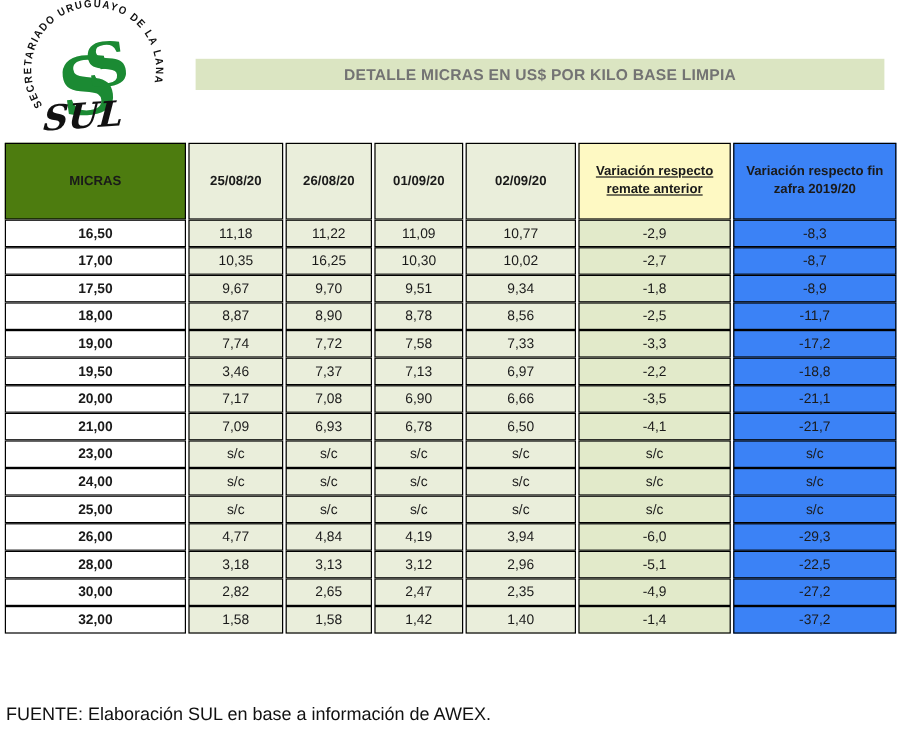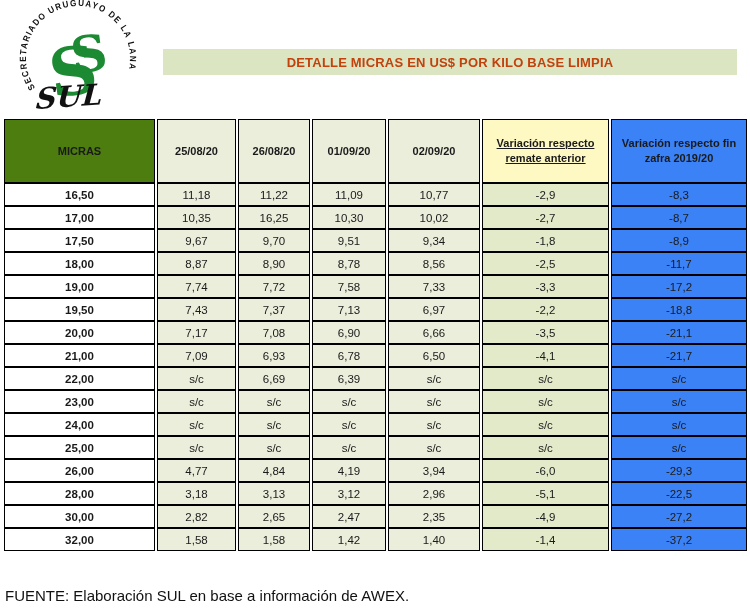--- a/index.html
+++ b/index.html
@@ -10,21 +10,21 @@
     position: relative;
     overflow: hidden;
   }
   .logo-wrap { position: absolute; left: 8px; top: 0; width: 140px; height: 118px; }
   .banner {
     position: absolute; left: 163px; top: 49px; width: 574px; height: 26px;
     background: #dbe5c2;
     display: flex; align-items: center; justify-content: center;
   }
   .banner span {
-    font-weight: bold; font-size: 13px; color: #c2410c; letter-spacing: 0.2px;
+    font-weight: bold; font-size: 13px; color: #737373; letter-spacing: 0.2px;
   }
   table.micras {
     position: absolute; left: 2px; top: 119px; width: 745px;
     border-collapse: separate; border-spacing: 2px 0;
     table-layout: fixed;
   }
   table.micras th, table.micras td {
     border: 1px solid #000;
     box-sizing: border-box;
     text-align: center; vertical-align: middle;
@@ -130,21 +130,21 @@
         <td class="micras-col c-white">19,00</td>
         <td class="c-pale">7,74</td>
         <td class="c-pale">7,72</td>
         <td class="c-pale">7,58</td>
         <td class="c-pale">7,33</td>
         <td class="c-rem">-3,3</td>
         <td class="c-fin">-17,2</td>
       </tr>
       <tr>
         <td class="micras-col c-white">19,50</td>
-        <td class="c-pale">7,43</td>
+        <td class="c-pale">3,46</td>
         <td class="c-pale">7,37</td>
         <td class="c-pale">7,13</td>
         <td class="c-pale">6,97</td>
         <td class="c-rem">-2,2</td>
         <td class="c-fin">-18,8</td>
       </tr>
       <tr>
         <td class="micras-col c-white">20,00</td>
         <td class="c-pale">7,17</td>
         <td class="c-pale">7,08</td>
@@ -156,29 +156,20 @@
       <tr>
         <td class="micras-col c-white">21,00</td>
         <td class="c-pale">7,09</td>
         <td class="c-pale">6,93</td>
         <td class="c-pale">6,78</td>
         <td class="c-pale">6,50</td>
         <td class="c-rem">-4,1</td>
         <td class="c-fin">-21,7</td>
       </tr>
       <tr>
-        <td class="micras-col c-white">22,00</td>
-        <td class="c-pale">s/c</td>
-        <td class="c-pale">6,69</td>
-        <td class="c-pale">6,39</td>
-        <td class="c-pale">s/c</td>
-        <td class="c-rem">s/c</td>
-        <td class="c-fin">s/c</td>
-      </tr>
-      <tr>
         <td class="micras-col c-white">23,00</td>
         <td class="c-pale">s/c</td>
         <td class="c-pale">s/c</td>
         <td class="c-pale">s/c</td>
         <td class="c-pale">s/c</td>
         <td class="c-rem">s/c</td>
         <td class="c-fin">s/c</td>
       </tr>
       <tr>
         <td class="micras-col c-white">24,00</td>

